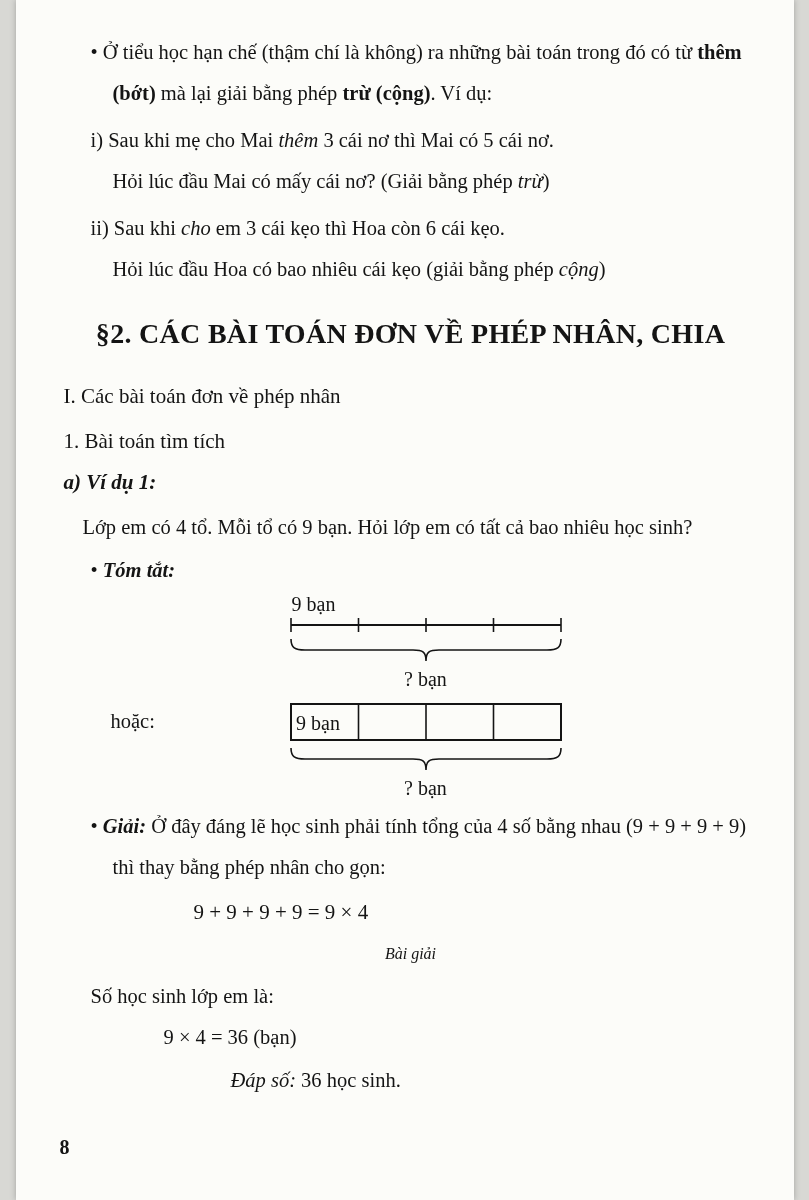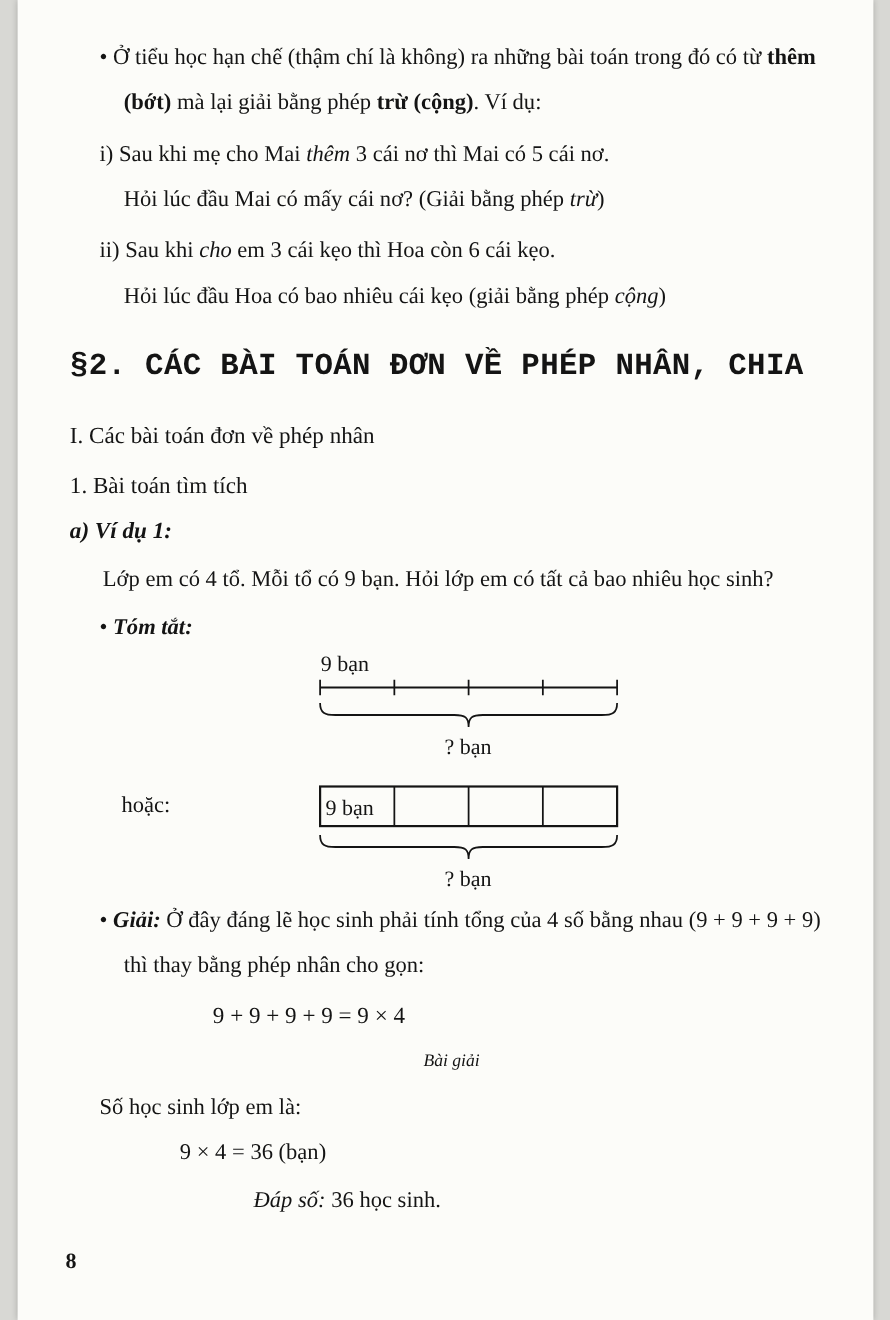--- a/index.html
+++ b/index.html
@@ -18,36 +18,37 @@
   p { margin:0; }
   .body { font-size:20.5px; line-height:41px; }
   .hang { margin-left:27px; padding-left:22px; text-indent:-22px; max-width:690px; }
   .note { margin-top:6px; max-width:672px; }
   .item { margin-top:6px; }
   b.strong { font-weight:bold; }
   i.em { font-style:italic; }
   .lead-label { font-weight:bold; font-style:italic;margin-top:43px; }
 
   .section-heading {
-    font-family:Liberation Mono, monospace;
+    font-family:Liberation Serif, serif;
     font-weight:700;
     font-size:28px;
     letter-spacing:.3px;
+    text-align:center;
     margin:26px 0 24px 0;
     line-height:36px;
   }
   .part { font-size:21px; font-weight:normal; line-height:41px; margin-top:4px; }
   .ex-label { font-size:21px; font-weight:bold; font-style:italic; line-height:41px; }
-  .problem { margin-top:4px; margin-left:30px; max-width:700px; }
+  .problem { margin-top:4px; margin-left:19px; max-width:700px; }
 
   
   .fig1 { margin:2px 0 0 222px; width:280px; }
   .seg-label { font-size:20px; line-height:22px; padding-left:6px; }
   .q-label { font-size:20px; line-height:24px; text-align:center; width:280px; }
-  .fig2-row { display:flex; align-items:flex-start; margin-top:22px; }
+  .fig2-row { display:flex; align-items:flex-start; margin-top:11px; }
   .hoac { font-size:20.5px; margin-left:47px; width:175px; padding-top:8px; box-sizing:border-box; }
   .fig2 { width:280px; }
   svg { display:block; }
   svg text { font-family:"Liberation Serif", serif; fill:#141414; }
 
   .equation { font-size:21px; line-height:41px; margin-left:130px; margin-top:4px; }
   .bai-giai { font-size:16px; font-style:italic; line-height:41px; text-align:center; max-width:725px; }
   .sol-line1 { font-size:20.5px; line-height:41px; margin-left:27px; margin-top:2px; }
   .sol-line2 { font-size:20.5px; line-height:41px; margin-left:100px; }
   .dap-so { font-size:20.5px; line-height:41px; margin-left:167px; margin-top:2px; }

